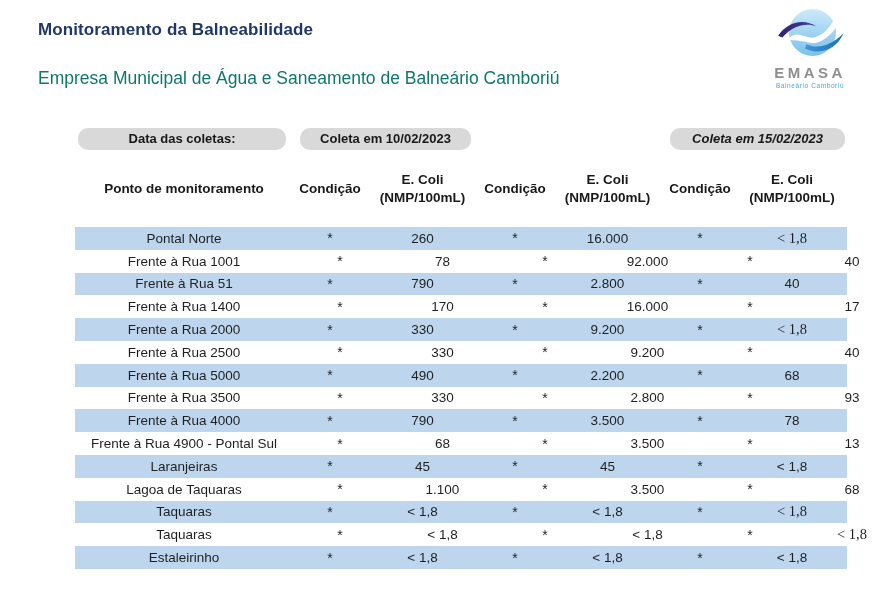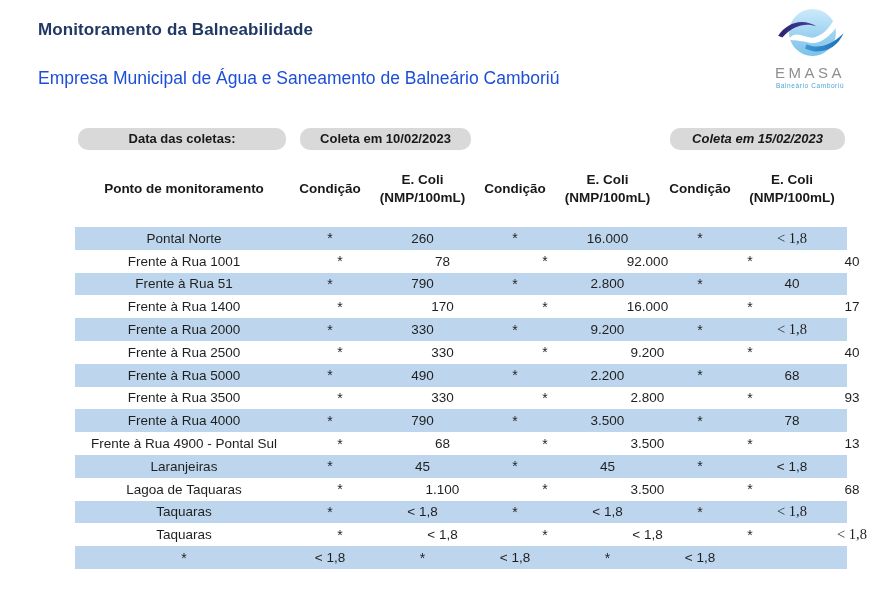--- a/index.html
+++ b/index.html
@@ -7,27 +7,27 @@
   body {
     width:886px; height:596px; position:relative; overflow:hidden;
     font-family:"Liberation Sans", sans-serif; color:#1f1f1f;
   }
   .page-title {
     position:absolute; left:38px; top:20px;
     font-size:17px; font-weight:bold; color:#1f3864; letter-spacing:.1px;
   }
   .page-subtitle {
     position:absolute; left:38px; top:68px;
-    font-size:17.5px; font-weight:normal; color:#1d4ed8;
+    font-size:17.5px; font-weight:normal; color:#0f766e;
   }
   
   .logo { position:absolute; left:758px; top:4px; width:104px; text-align:center; }
   .logo svg { display:block; margin:0 auto; }
   .logo-wordmark {
-    font-size:15px; font-weight:400; color:#8f8f8f; letter-spacing:3.5px;
+    font-size:15px; font-weight:700; color:#8f8f8f; letter-spacing:3.5px;
     margin-top:-2px;
   }
   .logo-tagline { font-size:6.5px; color:#4fa8d8; letter-spacing:.6px; margin-top:1px; }
 
   
   .table-wrap { position:absolute; left:75px; top:128px; width:772px; }
   .grid { display:grid; grid-template-columns:218px 74px 111px 74px 111px 74px 110px; }
   .ghead { height:22px; }
   .ghead .gcell {
     background:#d9d9d9; font-size:13px; font-weight:bold; color:#191919;
@@ -243,20 +243,21 @@
     <div class="cell point">Taquaras</div>
     <div class="cell cond">*</div>
     <div class="cell val">&lt; 1,8</div>
     <div class="cell cond">*</div>
     <div class="cell val">&lt; 1,8</div>
     <div class="cell cond">*</div>
     <div class="cell val serif">&lt; 1,8</div>
   </div>
 
   <div class="grid trow alt">
+    <div class="cell point">Estaleirinho</div>
     <div class="cell cond">*</div>
     <div class="cell val">&lt; 1,8</div>
     <div class="cell cond">*</div>
     <div class="cell val">&lt; 1,8</div>
     <div class="cell cond">*</div>
     <div class="cell val">&lt; 1,8</div>
   </div>
 </div>
 </div>
 

